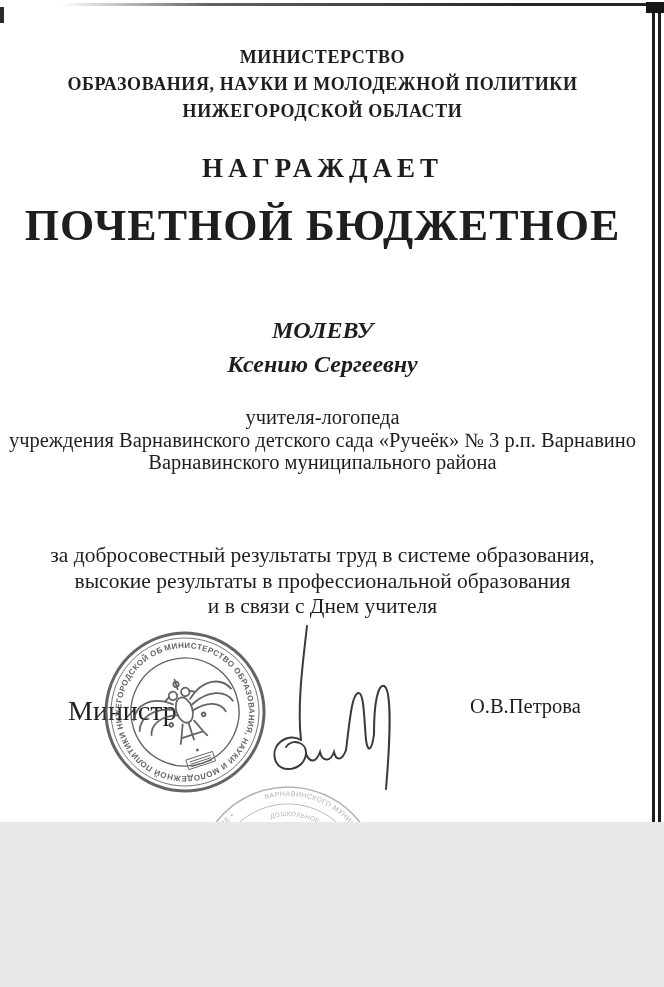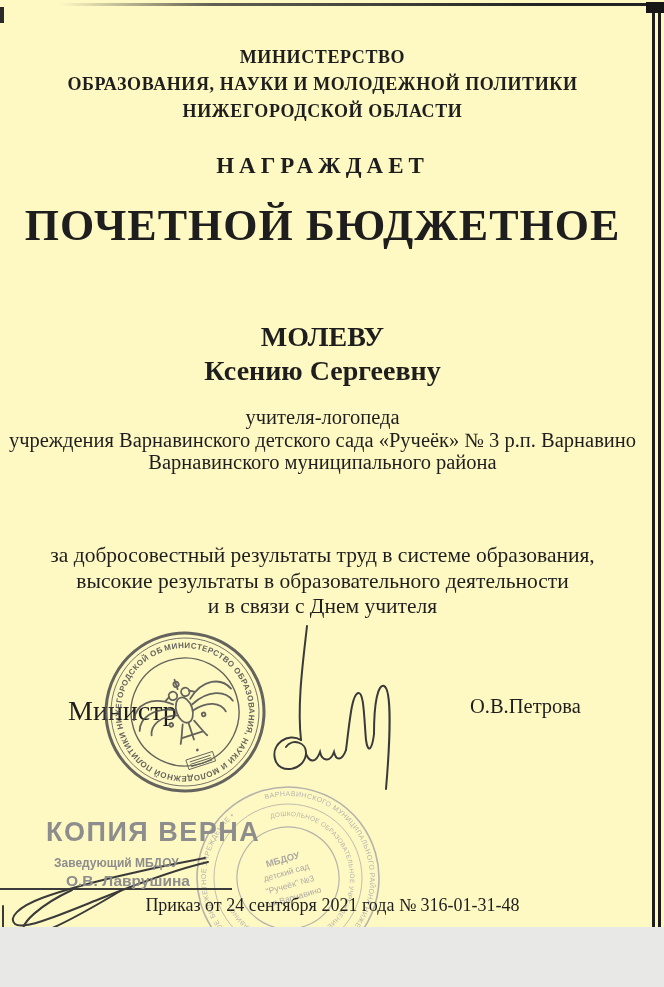--- a/index.html
+++ b/index.html
@@ -1,43 +1,43 @@
 <!DOCTYPE html>
 <html><head>
 <meta charset="utf-8">
 <style>
   html,body{margin:0;padding:0;}
   body{background:#e8e8e6;}
   .page{
     position:relative;
-    width:664px;height:927px;
-    background:#fef9c3;
+    width:664px;height:822px;
+    background:#ffffff;
     overflow:hidden;
     font-family:"Liberation Serif","DejaVu Serif",serif;
     color:#1e1e1e;
     margin:0 auto;
   }
   .abs{position:absolute;}
   .ctr{left:0;width:645px;text-align:center;}
   
   .top-line{top:3px;left:60px;width:604px;height:3px;
     background:linear-gradient(to right, rgba(40,40,40,0), rgba(45,45,45,.75) 25%, #222 80%);}
   .right-line-a{top:6px;left:652px;width:3px;height:972px;background:#1d1d1d;}
   .right-line-b{top:10px;left:658px;width:3px;height:968px;background:#1d1d1d;}
   .bottom-line-a{top:968px;left:2px;width:660px;height:3px;background:#1d1d1d;}
   .bottom-line-b{top:974px;left:2px;width:660px;height:3px;background:#1d1d1d;}
   .corner-tr{top:2px;left:646px;width:18px;height:11px;background:#161616;}
   .corner-br{top:961px;left:646px;width:18px;height:17px;background:#161616;}
   .corner-tl{top:7px;left:0px;width:4px;height:16px;background:#2a2a2a;}
   .bottom-left-end{top:966px;left:1px;width:3px;height:14px;background:#1d1d1d;}
   
   .header{top:44px;font-size:18px;font-weight:bold;line-height:27px;letter-spacing:.6px;}
-  .action{top:153px;font-size:23px;font-weight:bold;letter-spacing:5px;}
+  .action{top:153px;font-size:27px;font-weight:bold;letter-spacing:5px;}
   .award-title{top:200px;font-size:44px;font-weight:bold;letter-spacing:1px;}
-  .recipient{top:320px;font-size:28px;font-weight:bold;line-height:34px;}
+  .recipient{top:313px;font-size:24px;font-weight:bold;line-height:34px;font-style:italic;}
   .position{top:406px;font-size:20.5px;line-height:22.5px;}
   .reason{top:543px;font-size:21.5px;line-height:25.5px;}
   .minister-label{top:695px;left:68px;font-size:28px;}
   .signer-name{top:695px;left:470px;font-size:20.5px;}
   .order-line{top:895px;font-size:18px;left:10px;width:645px;text-align:center;z-index:6;}
   
   .copy-stamp{top:817px;left:46px;z-index:5;
     font-family:"Liberation Sans","DejaVu Sans",sans-serif;color:#8d8d8d;}
   .copy-stamp .l1{font-size:27px;font-weight:bold;letter-spacing:1.5px;}
   .copy-stamp .l2{font-size:12px;font-weight:bold;margin-top:8px;margin-left:8px;}
@@ -79,21 +79,21 @@
   </div>
 
   <div class="abs ctr position">
     <div>учителя-логопеда</div>
     <div>учреждения Варнавинского детского сада «Ручеёк» № 3 р.п. Варнавино</div>
     <div>Варнавинского муниципального района</div>
   </div>
 
   <div class="abs ctr reason">
     <div>за добросовестный результаты труд в системе образования,</div>
-    <div>высокие результаты в образовательного деятельности</div>
+    <div>высокие результаты в профессиональной образования</div>
     <div>и в связи с Днем учителя</div>
   </div>
 
   <div class="abs minister-label">Министр</div>
   <div class="abs signer-name">О.В.Петрова</div>
 
   <svg class="abs seal-ministry" width="164" height="164" viewBox="-82 -82 164 164">
     <g transform="rotate(-18)">
       <circle r="79" fill="none" stroke="#4f4f4f" stroke-width="3"></circle>
       <circle r="74" fill="none" stroke="#4f4f4f" stroke-width="0.8"></circle>

